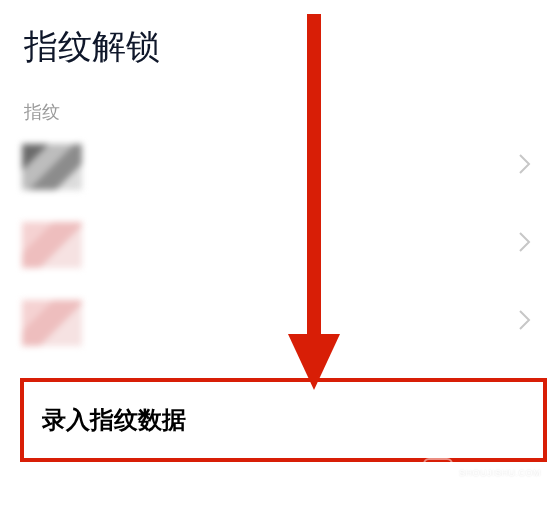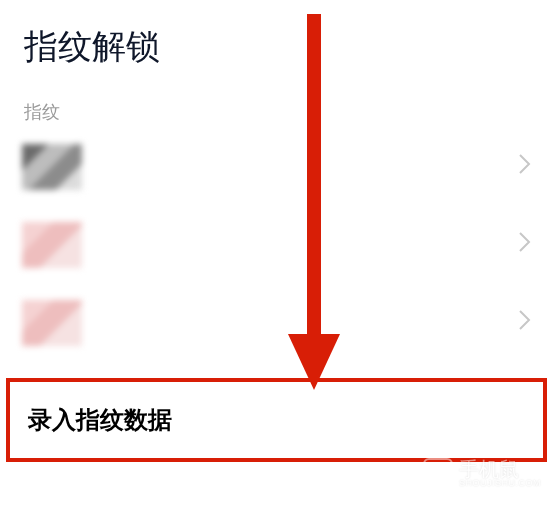--- a/index.html
+++ b/index.html
@@ -39,21 +39,21 @@
     }
     .thumb-pink {
       background: linear-gradient(135deg, #f5d2d2 0 30%, #eebebe 30% 60%, #f6e2e2 60% 100%);
     }
     .chevron {
       color: #c7c7c7;
       font-size: 22px;
     }
     .add-row {
       border: 4px solid #d81e06;
-      margin: 16px 6px 0 6px;
+      margin: 16px 6px 0 20px;
       padding: 22px 18px;
     }
     .add-row-label {
       font-size: 24px;
       font-weight: 700;
       color: #000;
     }
     
     .arrow-annot {
       position: absolute;
@@ -134,16 +134,15 @@
 </svg>
 
 <div class="watermark">
   <div class="wm-icon">
     <svg width="26" height="26" viewBox="0 0 26 26" style="position:absolute;top:0;left:0">
       <circle cx="18" cy="18" r="5" fill="none" stroke="#fff" stroke-width="2"></circle>
       <line x1="14" y1="14" x2="8" y2="8" stroke="#fff" stroke-width="2"></line>
     </svg>
   </div>
   <div class="wm-text">
-    <span class="cn">手机鼠</span>
     <span class="en">SHOUJISHU.COM</span>
   </div>
 </div>
 
 </body></html>

